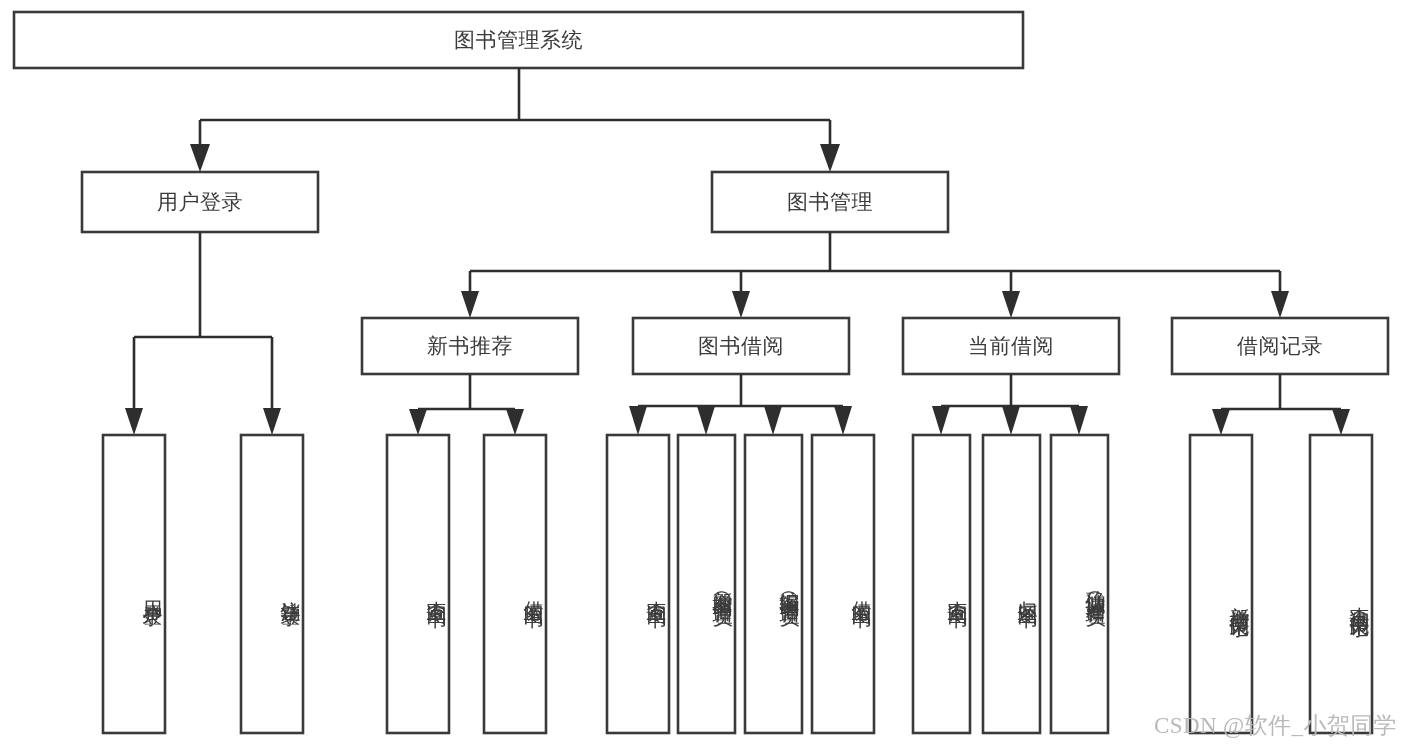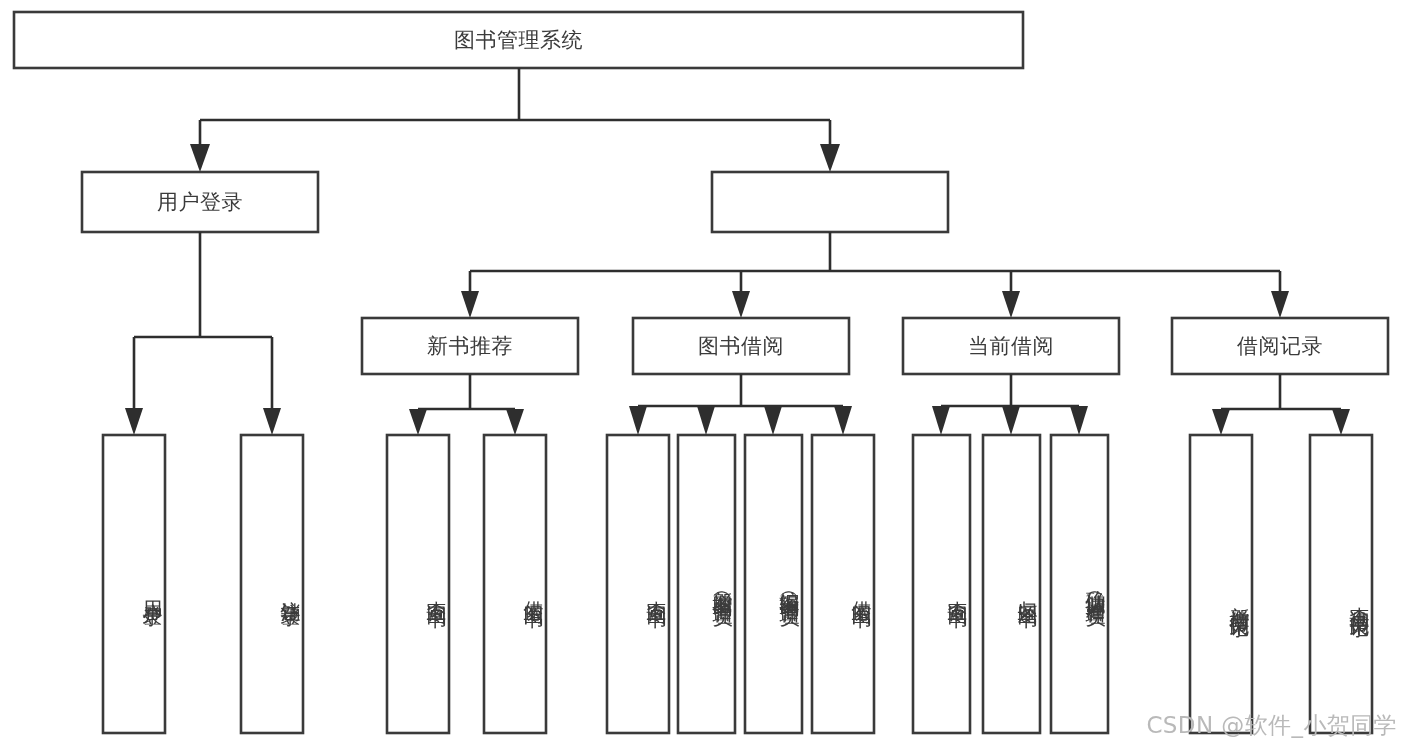--- a/index.html
+++ b/index.html
@@ -9,20 +9,21 @@
   }
   body {
     font-family: "DejaVu Sans", "Liberation Sans", sans-serif;
   }
   #diagram-root {
     position: relative;
     width: 1405px;
     height: 747px;
     background: #ffffff;
     overflow: hidden;
+    font-family: Liberation Serif, serif;
   }
   svg.flow {
     position: absolute;
     left: 0;
     top: 0;
     width: 1405px;
     height: 747px;
   }
   .box-rect {
     fill: #ffffff;
@@ -157,20 +158,21 @@
 
     <path class="conn" d="M 1280 374 L 1280 409"></path>
     <path class="conn" d="M 1221 409 L 1341 409"></path>
     <polygon class="arrow-head" points="1221,435 1212,409 1230,409"></polygon>
     <polygon class="arrow-head" points="1341,435 1332,409 1350,409"></polygon>
   </svg>
 
   <div class="node-label" style="left:14px; top:12px; width:1009px; height:56px;">图书管理系统</div>
 
   <div class="node-label" style="left:82px; top:172px; width:236px; height:60px;">用户登录</div>
+  <div class="node-label" style="left:712px; top:172px; width:236px; height:60px;">图书管理</div>
 
   <div class="node-label" style="left:362px; top:318px; width:216px; height:56px;text-align:right;">新书推荐</div>
   <div class="node-label" style="left:633px; top:318px; width:216px; height:56px;">图书借阅</div>
   <div class="node-label" style="left:1172px; top:318px; width:216px; height:56px;">借阅记录</div>
   <div class="node-label" style="left:903px; top:318px; width:216px; height:56px;">当前借阅</div>
 
   <div class="node-label vertical" style="left:103px; top:435px; width:62px; height:298px;">用户登录</div>
   <div class="node-label vertical" style="left:241px; top:435px; width:62px; height:298px;">注销登录</div>
 
   <div class="node-label vertical" style="left:387px; top:435px; width:62px; height:298px;">查询图书</div>

